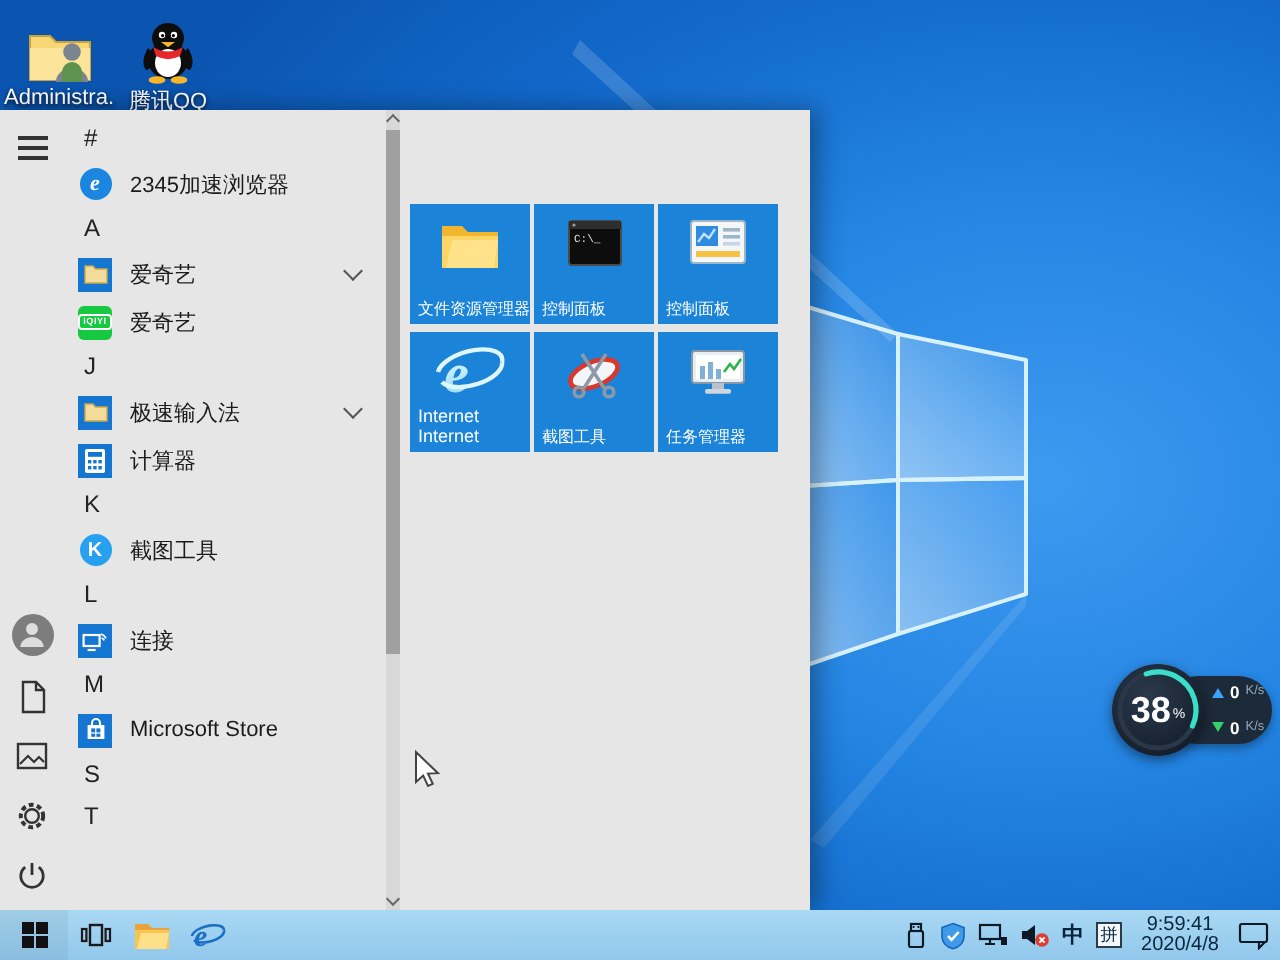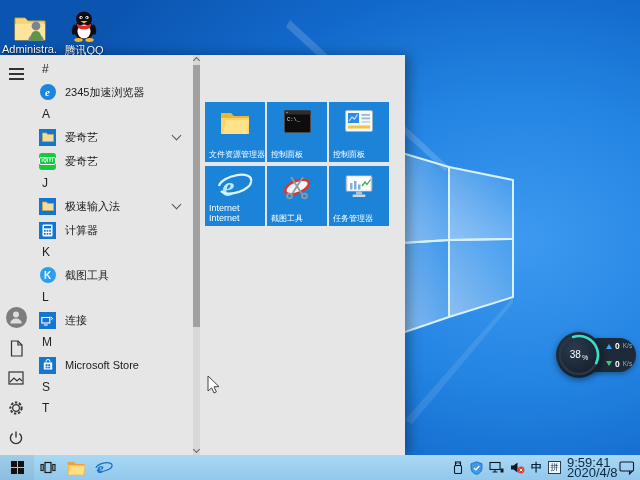--- a/index.html
+++ b/index.html
@@ -63,36 +63,36 @@
   .prow{display:flex;align-items:center;gap:3px;color:#fff;font-size:8.5px;font-weight:bold;line-height:1}
   .unit{font-size:6.5px;color:#93a9c0;font-weight:normal}
   .tri{width:0;height:0;border-left:3px solid transparent;border-right:3px solid transparent}
   .tri.up{border-bottom:5px solid #3da1ff}
   .tri.dn{border-top:5px solid #37d06e}
   .ball{position:absolute;left:0;top:0;width:46px;height:46px;border-radius:50%;
         background:radial-gradient(circle at 40% 35%, #2b3a4d, #16202d 72%);
         display:flex;align-items:center;justify-content:center;color:#fff;
         box-shadow:0 2px 6px rgba(0,0,0,.45)}
   .ball svg{position:absolute;left:0;top:0}
-  .pct{font-size:10px;font-weight:normal;line-height:1}
+  .pct{font-size:18px;font-weight:bold;line-height:1}
   .psign{font-size:7px;margin-left:1px;margin-top:5px}
   
   .tb{position:absolute;left:0;bottom:0;width:640px;height:25px;
       background:linear-gradient(180deg,#a9d8f3,#92c8ec);display:flex;align-items:center;box-sizing:border-box}
   .tbtn{height:25px;display:flex;align-items:center;justify-content:center;flex:none}
   .start{width:34px;background:rgba(0,0,0,.05)}
   .tbtn.small{width:28px}
   .winlogo{display:grid;grid-template-columns:6px 6px;grid-template-rows:6px 6px;gap:1px}
   .winlogo i{background:#111}
   .tray{margin-left:auto;display:flex;align-items:center;gap:6px;padding-right:5px}
   .trayic{display:flex;align-items:center;justify-content:center}
   .ime{font-size:11px;color:#09243c;font-weight:bold}
   .pin{width:13px;height:13px;border:1px solid #2a3b4c;background:#f2f7fb;box-sizing:border-box;
        font-size:8.5px;color:#09243c;display:flex;align-items:center;justify-content:center}
-  .clock{width:46px;text-align:left;font-size:13px;line-height:10px;color:#082640}
+  .clock{width:46px;text-align:center;font-size:10px;line-height:10px;color:#082640}
   
   .cursor{position:absolute;left:207px;top:375px;pointer-events:none}
 </style>
 </head>
 <body>
 
 <div class="wall">
   <svg width="640" height="480">
     <defs>
       <linearGradient id="pg" x1="0" y1="1" x2="1" y2="0">

